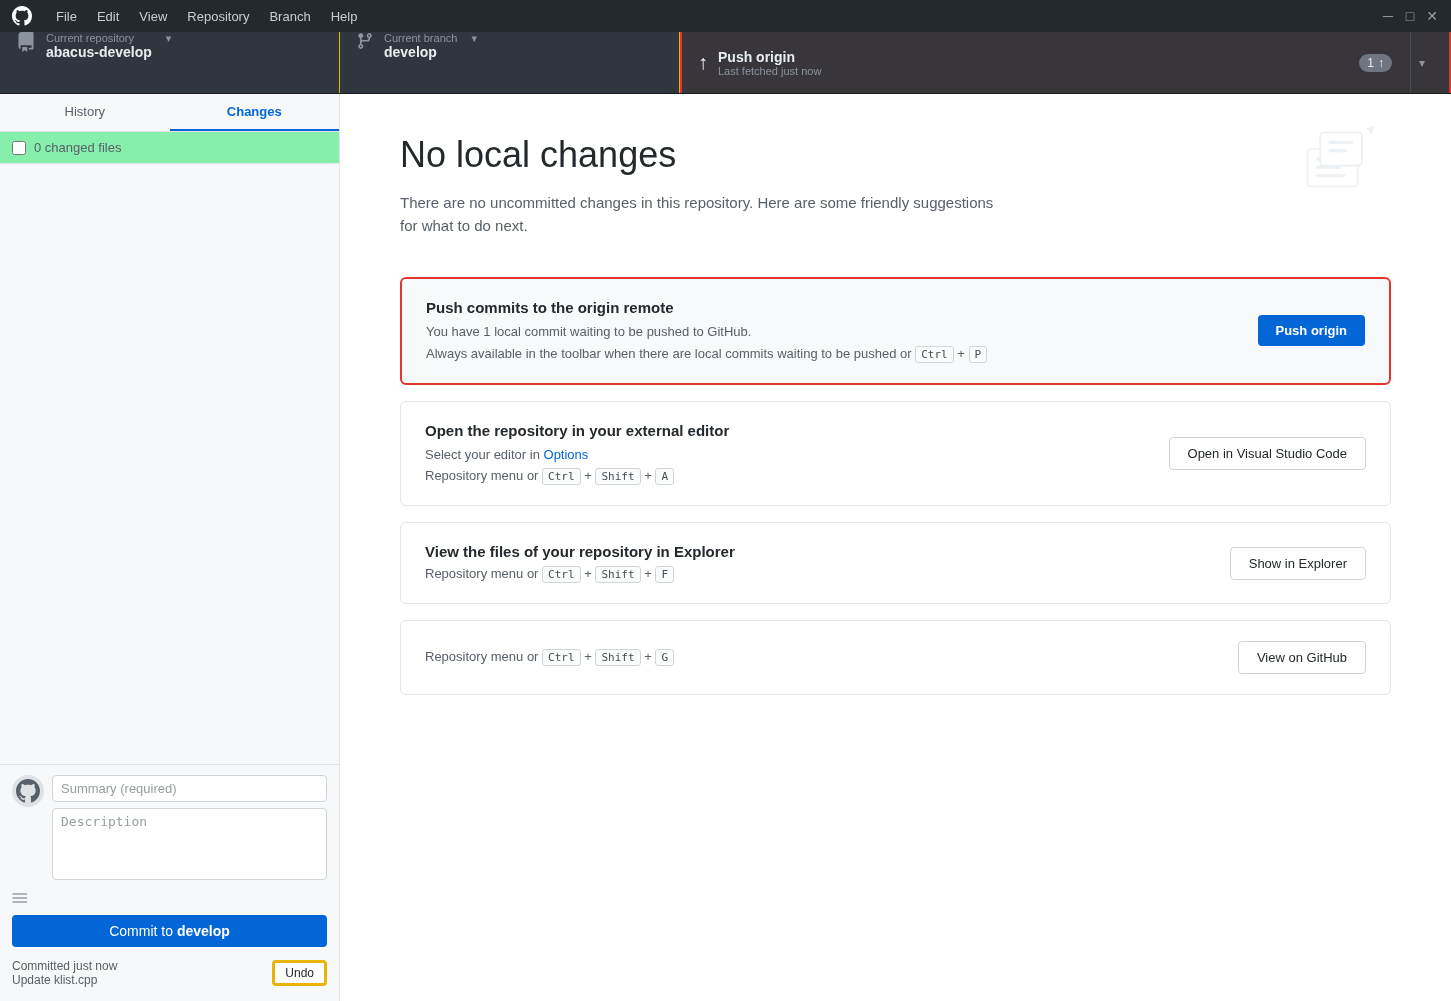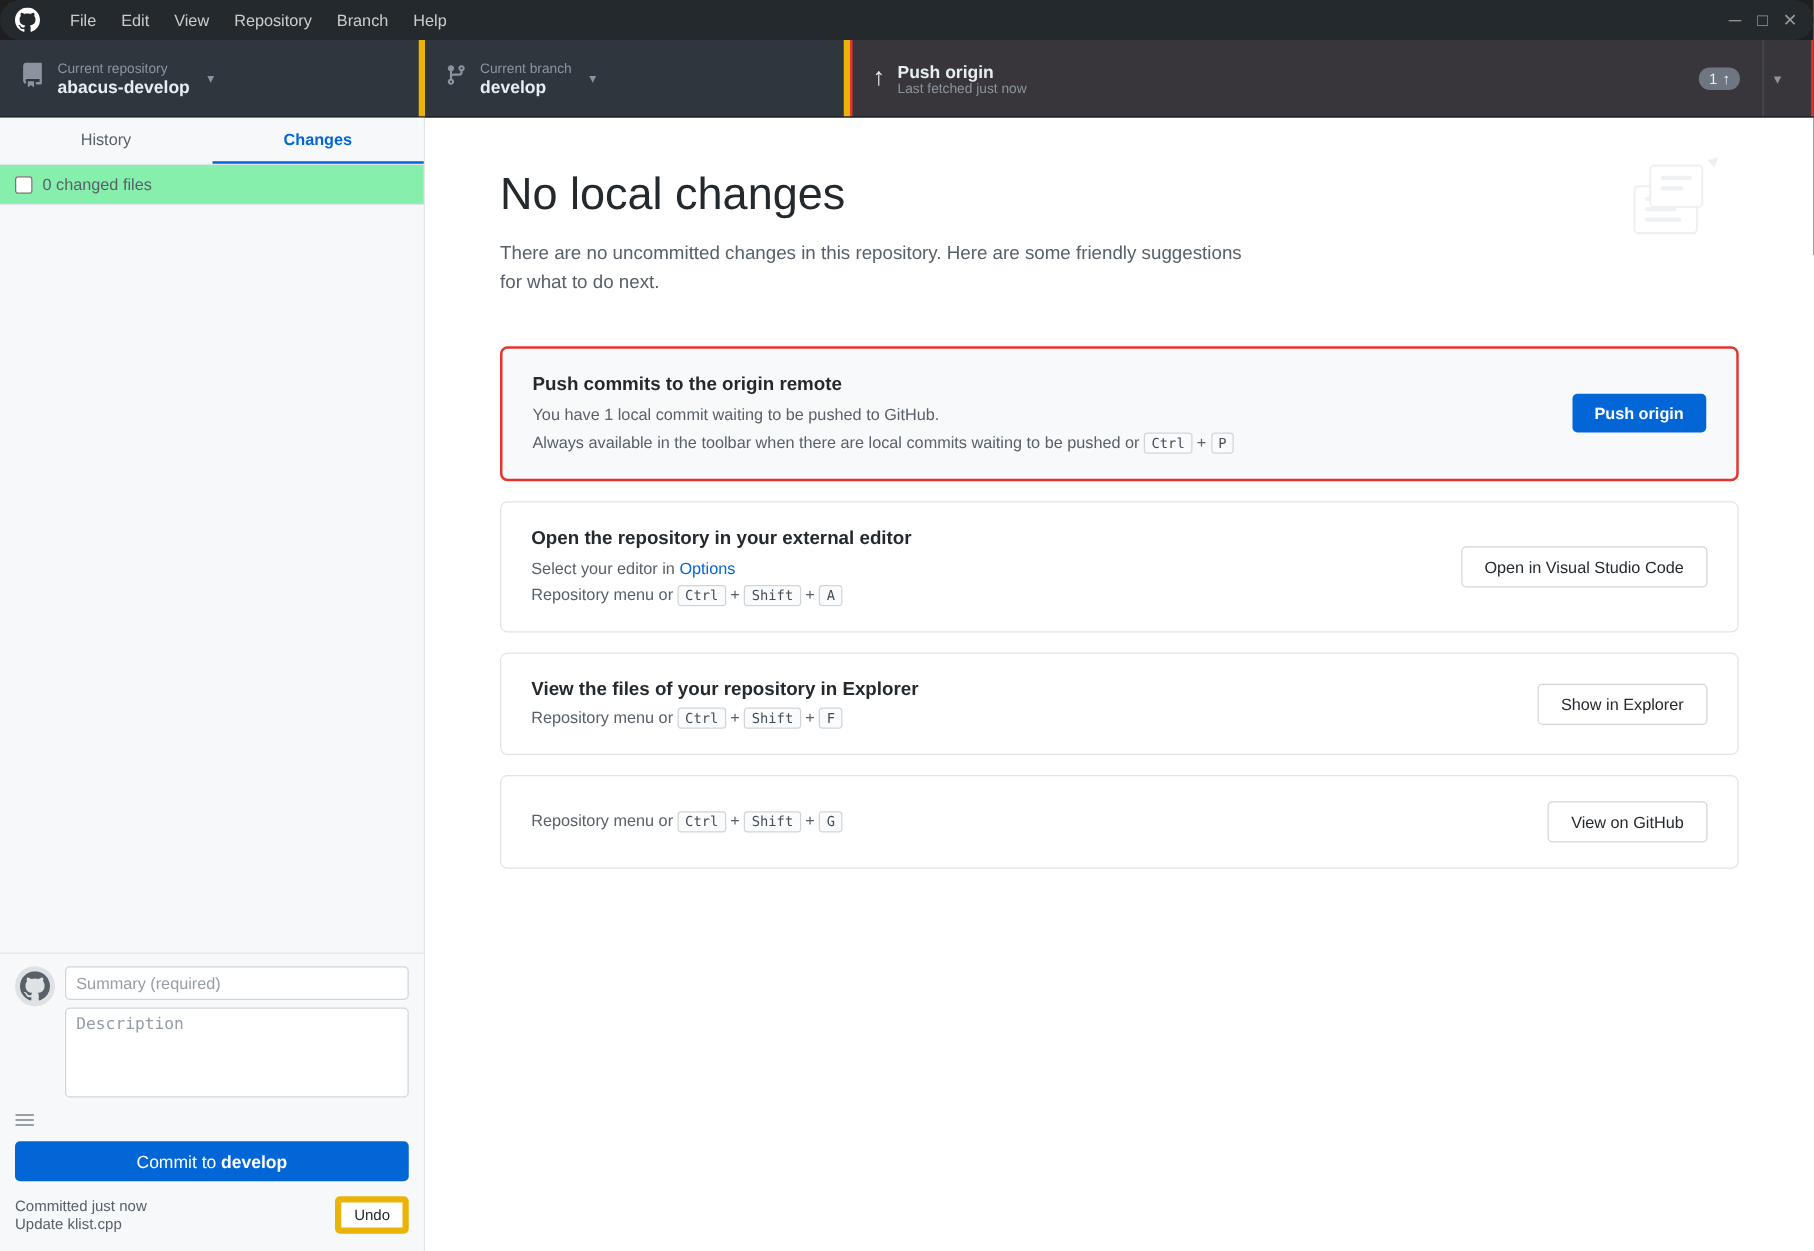--- a/index.html
+++ b/index.html
@@ -16,21 +16,20 @@
 
     
     .title-bar {
       background: #24292e;
       display: flex;
       align-items: center;
       height: 32px;
       padding: 0 12px;
       gap: 16px;
       flex-shrink: 0;
-      border-radius: 16px;
     }
     .title-bar-logo {
       width: 20px;
       height: 20px;
       color: white;
     }
     .title-bar-menu {
       display: flex;
       gap: 4px;
     }
@@ -61,24 +60,24 @@
     .toolbar {
       background: #2f363d;
       display: flex;
       align-items: stretch;
       height: 62px;
       flex-shrink: 0;
       border-bottom: 1px solid #1b1f23;
     }
     .toolbar-section {
       display: flex;
-      align-items: center;
+      align-items: flex-start;
       padding: 0 16px;
       gap: 10px;
-      border-right: 5px solid #eab308;
+      border-right: 1px solid #eab308;
       cursor: pointer;
       min-width: 0;
     }
     .toolbar-section-icon {
       color: #8b949e;
       font-size: 18px;
       flex-shrink: 0;
     }
     .toolbar-section-text {
       display: flex;
@@ -293,21 +292,21 @@
       align-items: center;
       justify-content: space-between;
       padding: 4px 0;
     }
     .commit-footer-text {
       font-size: 12px;
       color: #586069;
     }
     .undo-button {
       padding: 3px 10px;
-      border: 5px solid #eab308;
+      border: 3px solid #eab308;
       border-radius: 4px;
       background: white;
       font-size: 12px;
       color: #24292e;
       cursor: pointer;
     }
 
     
     .content {
       flex: 1;

